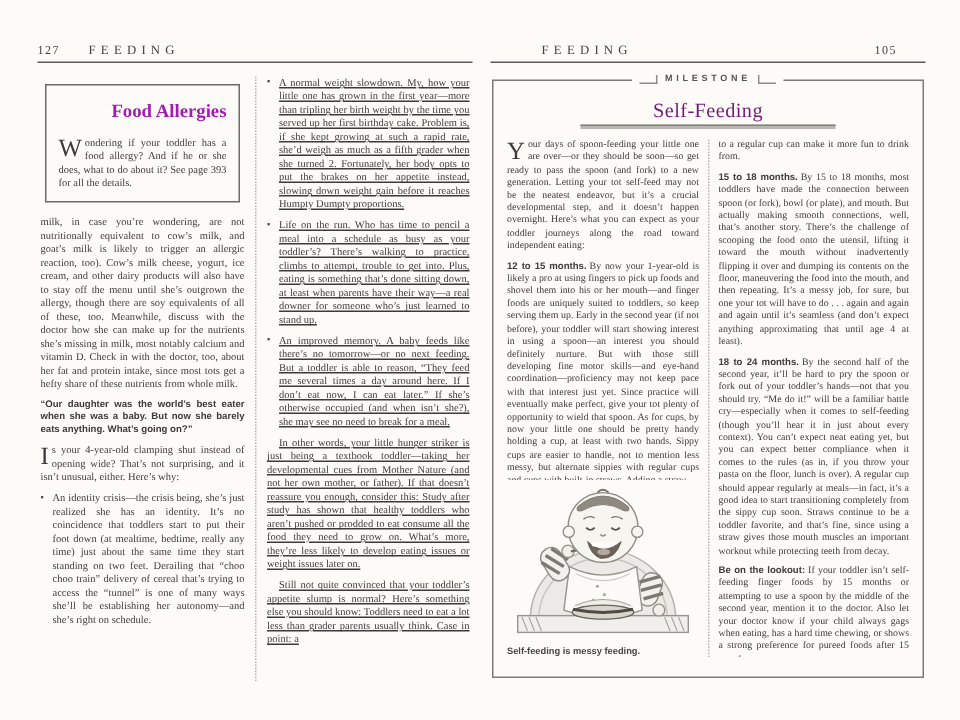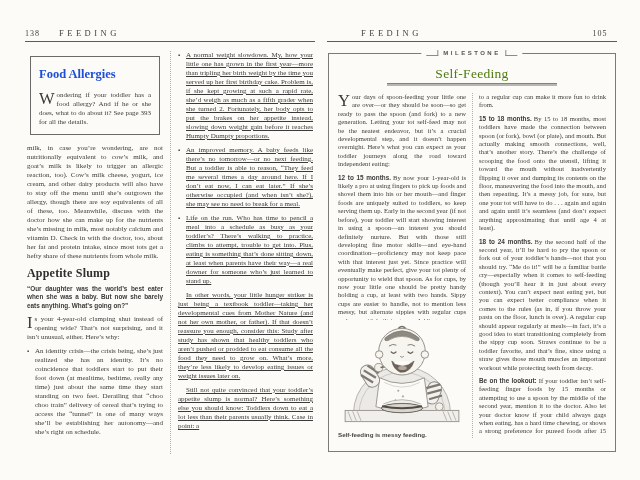--- a/index.html
+++ b/index.html
@@ -4,98 +4,97 @@
 <style>
   html,body{margin:0;padding:0;background:#e8e6e1;}
   #spread{position:relative;width:640px;height:480px;background:#fcfbf7;overflow:hidden;
           font-family:"Liberation Serif",serif;color:#3b3b3b;}
   .page{position:absolute;top:28px;width:290px;height:438px;}
   #left-page{left:25px;}
   #right-page{left:327px;}
 
   .pagehead{display:flex;align-items:baseline;font-size:8px;color:#3f3f3f;}
   .pgnum{width:34px;font-size:8px;letter-spacing:1px;}
-  .pgnum.right{text-align:center;}
+  .pgnum.right{text-align:left;}
   .runhead{flex:1;text-align:left;font-size:8.5px;letter-spacing:3.5px;}
   .headrule{border:0;border-top:1px solid #5c5c5c;margin:3px 0 0 0;}
 
   .cols{display:flex;margin-top:9px;height:403px;overflow:hidden;}
   .col{width:50%;box-sizing:border-box;overflow:hidden;}
   .col.c1{padding:0 7px 0 2px;}
   .col.c2{border-left:1px dotted #b3b0aa;padding:0 2px 0 7px;text-decoration:underline;}
 
   p{margin:0 0 5px 0;font-size:7px;line-height:9px;text-align:justify;}
   .dropcap{float:left;font-size:16.5px;line-height:13px;padding:1px 2px 0 0;}
 
   .box{border:1px solid #6a6a6a;margin:5px 3px 9px 3px;padding:9px 8px 7px 8px;background:#fcfbf7;}
-  .box-title{font-size:12.5px;font-weight:bold;text-align:left;margin:1px 0 9px 0;color:#1d4ed8;}
+  .box-title{font-size:12.5px;font-weight:bold;text-align:right;margin:1px 0 9px 0;color:#a21caf;}
   .box p{margin:0;}
 
   .sect-head{font-size:12px;font-weight:bold;margin:3px 0 4px 0;color:#2e2e2e;letter-spacing:.2px;}
   .quote{font-family:"Liberation Sans",sans-serif;font-weight:bold;font-size:6.4px;line-height:8.4px;color:#3a3a3a;}
 
   .bullet{position:relative;padding-left:8px;}
   .bmark{position:absolute;left:0;top:-0.5px;font-size:6px;color:#444;}
 
   
   #milestone-box{position:relative;border:1px solid #7a7a78;margin:11px 1px 0 1px;height:399px;
                  box-sizing:border-box;padding:9px 7px 5px 7px;}
   .ms-label{position:absolute;top:-4.5px;left:50%;transform:translateX(-50%);
             background:#fcfbf7;padding:0 5px;white-space:nowrap;
             font-family:"Liberation Sans",sans-serif;font-size:6px;font-weight:bold;
             letter-spacing:2.5px;color:#55544f;display:flex;align-items:center;gap:5px;}
   .tick{display:inline-block;width:11px;height:5px;border-bottom:1px solid #8d8b86;}
   .tick.tl{border-right:1px solid #8d8b86;}
   .tick.tr{border-left:1px solid #8d8b86;}
-  .ms-title{font-size:13.5px;text-align:center;margin:3px 0 1px 0;color:#4d7c0f;letter-spacing:.3px;}
+  .ms-title{font-size:13.5px;text-align:center;margin:3px 0 1px 0;color:#701a75;letter-spacing:.3px;}
   .ms-underline{width:170px;height:2px;background:#b8b6b1;border-top:1px solid #84827d;margin:1px auto 7px auto;}
   .ms-cols{display:flex;height:345px;overflow:hidden;}
   .ms-col{width:50%;box-sizing:border-box;overflow:hidden;}
   .ms-col.c1{padding:0 6px 0 2px;display:flex;flex-direction:column;}
   .ms-col.c2{border-left:1px dotted #b3b0aa;padding:0 2px 0 6px;}
   .ms-col p{font-size:6.6px;line-height:8.4px;margin-bottom:5px;}
   .lead{font-family:"Liberation Sans",sans-serif;font-weight:bold;margin-right:2px;font-size:6.4px;}
   .ms-text{flex:1 1 auto;overflow:hidden;}
   .illus-wrap{flex:0 0 auto;}
   .illus{width:128px;height:110px;display:block;margin:0 auto;}
   .caption{font-family:"Liberation Sans",sans-serif;font-weight:bold;font-size:6.2px;
            color:#46453f;margin-top:1px;text-align:left;}
 </style>
 </head>
 <body>
 
 <div id="spread">
 
   <div class="page" id="left-page">
     <div class="pagehead">
-      <span class="pgnum">138</span>
+      <span class="pgnum">127</span>
       <span class="runhead">FEEDING</span>
       <span class="pgnum"></span>
     </div>
     <hr class="headrule">
 
     <div class="cols">
       <div class="col c1">
         <div class="box">
           <div class="box-title">Food Allergies</div>
           <p><span class="dropcap">W</span><span>ondering if your toddler has a food allergy? And if he or she does, what to do about it? See page 393 for all the details.</span></p>
         </div>
         <p>milk, in case you’re wondering, are not nutritionally equivalent to cow’s milk, and goat’s milk is likely to trigger an allergic reaction, too). Cow’s milk cheese, yogurt, ice cream, and other dairy products will also have to stay off the menu until she’s outgrown the allergy, though there are soy equivalents of all of these, too. Meanwhile, discuss with the doctor how she can make up for the nutrients she’s missing in milk, most notably calcium and vitamin D. Check in with the doctor, too, about her fat and protein intake, since most tots get a hefty share of these nutrients from whole milk.</p>
-        <div class="sect-head">Appetite Slump</div>
         <p class="quote">“Our daughter was the world’s best eater when she was a baby. But now she barely eats anything. What’s going on?”</p>
         <p><span class="dropcap">I</span><span>s your 4-year-old clamping shut instead of opening wide? That’s not surprising, and it isn’t unusual, either. Here’s why:</span></p>
         <p class="bullet"><span class="bmark">▪</span><span>An identity crisis—the crisis being, she’s just realized she has an identity. It’s no coincidence that toddlers start to put their foot down (at mealtime, bedtime, really any time) just about the same time they start standing on two feet. Derailing that “choo choo train” delivery of cereal that’s trying to access the “tunnel” is one of many ways she’ll be establishing her autonomy—and she’s right on schedule.</span></p>
       </div>
 
       <div class="col c2">
         <p class="bullet"><span class="bmark">▪</span><span>A normal weight slowdown. My, how your little one has grown in the first year—more than tripling her birth weight by the time you served up her first birthday cake. Problem is, if she kept growing at such a rapid rate, she’d weigh as much as a fifth grader when she turned 2. Fortunately, her body opts to put the brakes on her appetite instead, slowing down weight gain before it reaches Humpty Dumpty proportions.</span></p>
+        <p class="bullet"><span class="bmark">▪</span><span>Life on the run. Who has time to pencil a meal into a schedule as busy as your toddler’s? There’s walking to practice, climbs to attempt, trouble to get into. Plus, eating is something that’s done sitting down, at least when parents have their way—a real downer for someone who’s just learned to stand up.</span></p>
         <p class="bullet"><span class="bmark">▪</span><span>An improved memory. A baby feeds like there’s no tomorrow—or no next feeding. But a toddler is able to reason, “They feed me several times a day around here. If I don’t eat now, I can eat later.” If she’s otherwise occupied (and when isn’t she?), she may see no need to break for a meal.</span></p>
-        <p class="bullet"><span class="bmark">▪</span><span>Life on the run. Who has time to pencil a meal into a schedule as busy as your toddler’s? There’s walking to practice, climbs to attempt, trouble to get into. Plus, eating is something that’s done sitting down, at least when parents have their way—a real downer for someone who’s just learned to stand up.</span></p>
         <p style="text-indent:8px;">In other words, your little hunger striker is just being a textbook toddler—taking her developmental cues from Mother Nature (and not her own mother, or father). If that doesn’t reassure you enough, consider this: Study after study has shown that healthy toddlers who aren’t pushed or prodded to eat consume all the food they need to grow on. What’s more, they’re less likely to develop eating issues or weight issues later on.</p>
-        <p style="text-indent:8px;">Still not quite convinced that your toddler’s appetite slump is normal? Here’s something else you should know: Toddlers down to eat a lot less than their parents usually think. Case in point: a</p>
+        <p style="text-indent:8px;">Still not quite convinced that your toddler’s appetite slump is normal? Here’s something else you should know: Toddlers need to eat a lot less than grader parents usually think. Case in point: a</p>
       </div>
     </div>
   </div>
 
   <div class="page" id="right-page">
     <div class="pagehead">
       <span class="pgnum"></span>
       <span class="runhead">FEEDING</span>
       <span class="pgnum right">105</span>
     </div>

